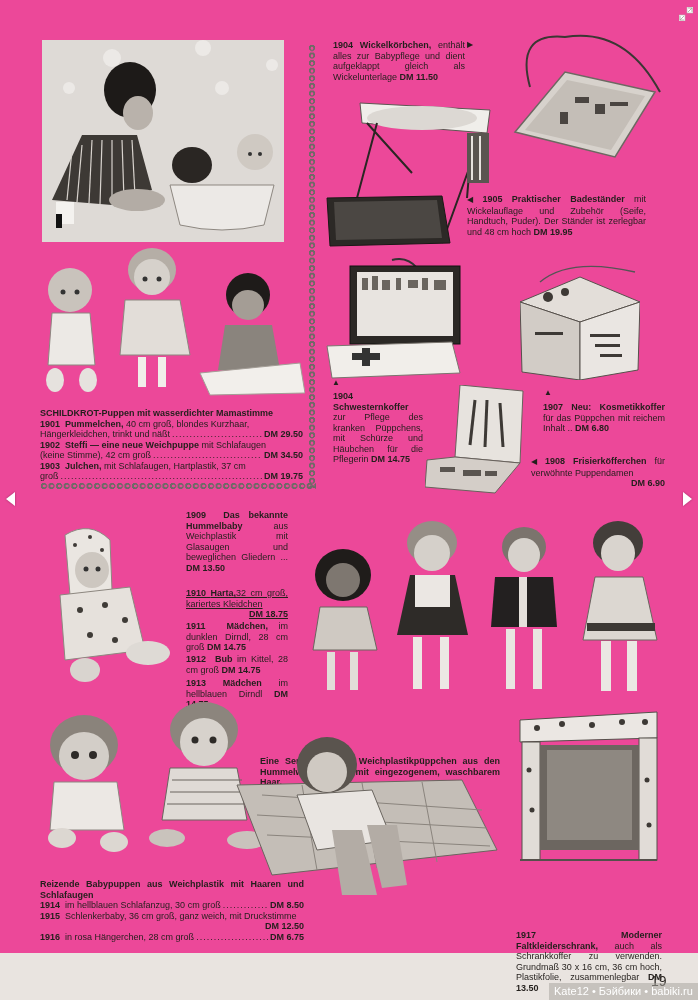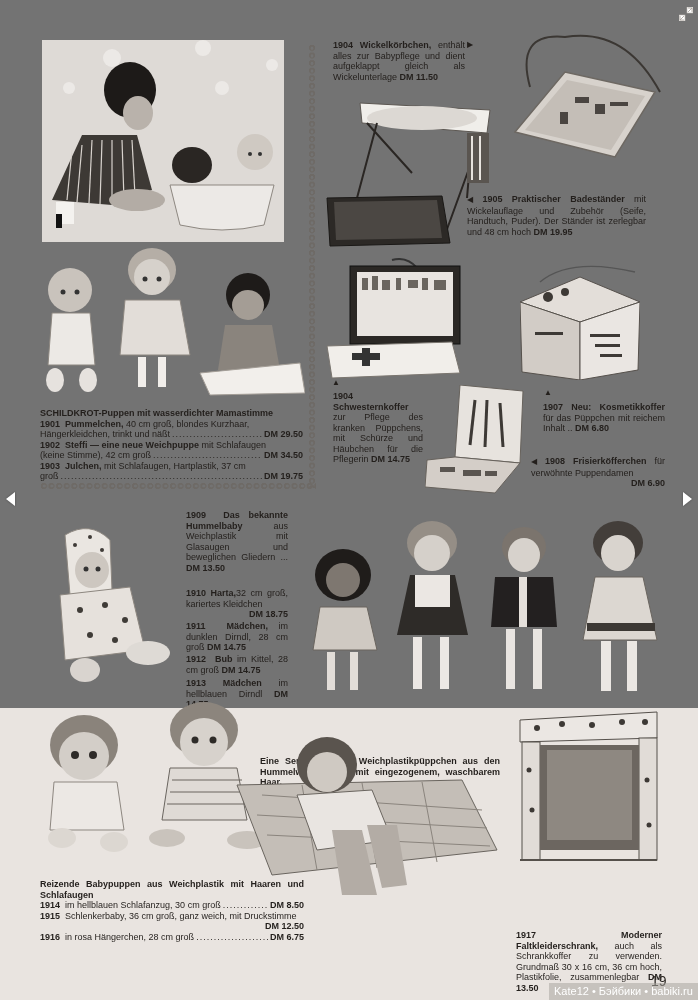--- a/index.html
+++ b/index.html
@@ -4,22 +4,22 @@
 <style>
   * { box-sizing: border-box; margin: 0; padding: 0; }
   html, body { width: 698px; height: 1000px; overflow: hidden; }
   body {
     background: #e9e4e0;
     font-family: "Liberation Sans", "DejaVu Sans", sans-serif;
     color: #1c1a18;
     position: relative;
   }
   .page {
-    position: absolute; left: 0; top: 0; width: 698px; height: 708px;
-    background: #737373;
+    position: absolute; left: 0; top: 0; width: 698px; height: 953px;
+    background: #ec4899;
   }
   .txt { position: absolute; font-size: 9px; line-height: 10.5px; color: #231f1c; text-align: justify; }
   .txt b { font-weight: bold; }
   .row { display: flex; justify-content: space-between; white-space: nowrap; }
   .row .dots { flex: 1; overflow: hidden; margin: 0 2px; }
   .row .dots::after { content: "..............................................................................................................................."; letter-spacing: 1px; }
   .right { text-align: right; }
   .photo { position: absolute; overflow: hidden; }
   .photo svg { width: 100%; height: 100%; display: block; }
   .divider-v {
@@ -263,21 +263,21 @@
         </g>
       <ellipse cx="98" cy="128" rx="22" ry="12" fill="#dedad5"></ellipse>
       <ellipse cx="35" cy="145" rx="15" ry="12" fill="#d9d4cf"></ellipse>
     </svg>
   </div>
 
   <div class="txt" style="left:186px;top:510px;width:102px;">
     <b>1909</b>&nbsp; <b>Das bekannte Hummelbaby</b> <span>aus Weichplastik mit Glasaugen und beweglichen Gliedern ...</span> <b>DM 13.50</b>
   </div>
 
-  <div class="txt" style="left:186px;top:588px;width:102px;">
+  <div class="txt" style="left:186px;top:588px;width:102px;text-decoration:underline;">
     <b>1910</b> <b>Harta,</b><span>32 cm groß, kariertes Kleidchen</span>
     <div class="right"><b>DM 18.75</b></div>
   </div>
   <div class="txt" style="left:186px;top:621px;width:102px;">
     <b>1911</b>&nbsp; <b>Mädchen,</b> <span>im dunklen Dirndl, 28 cm groß</span> <b>DM 14.75</b>
   </div>
   <div class="txt" style="left:186px;top:654px;width:102px;">
     <b>1912</b>&nbsp; <b>Bub</b> <span>im Kittel, 28 cm groß</span> <b>DM 14.75</b>
   </div>
   <div class="txt" style="left:186px;top:678px;width:102px;">

